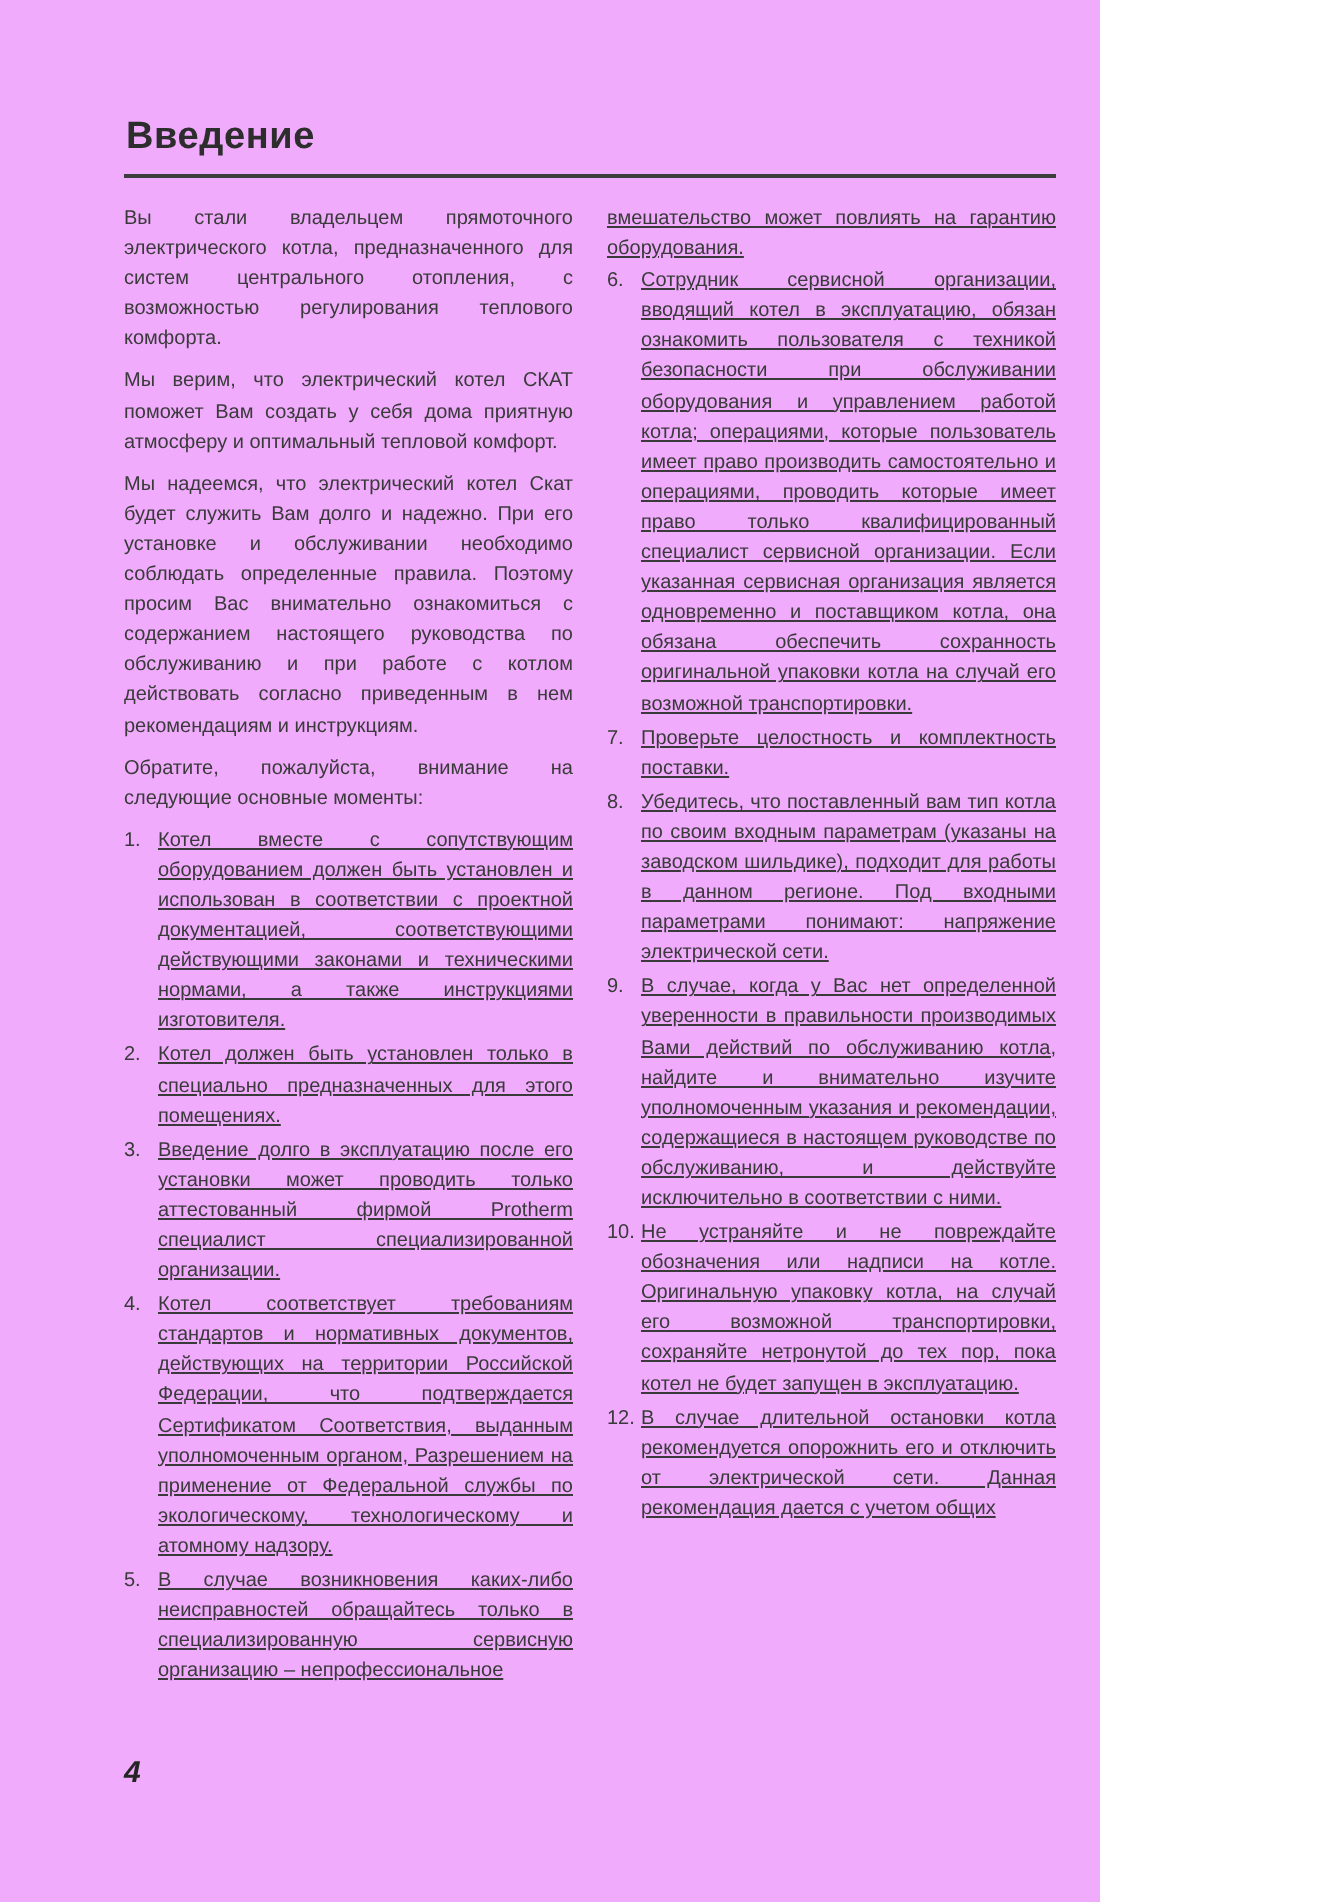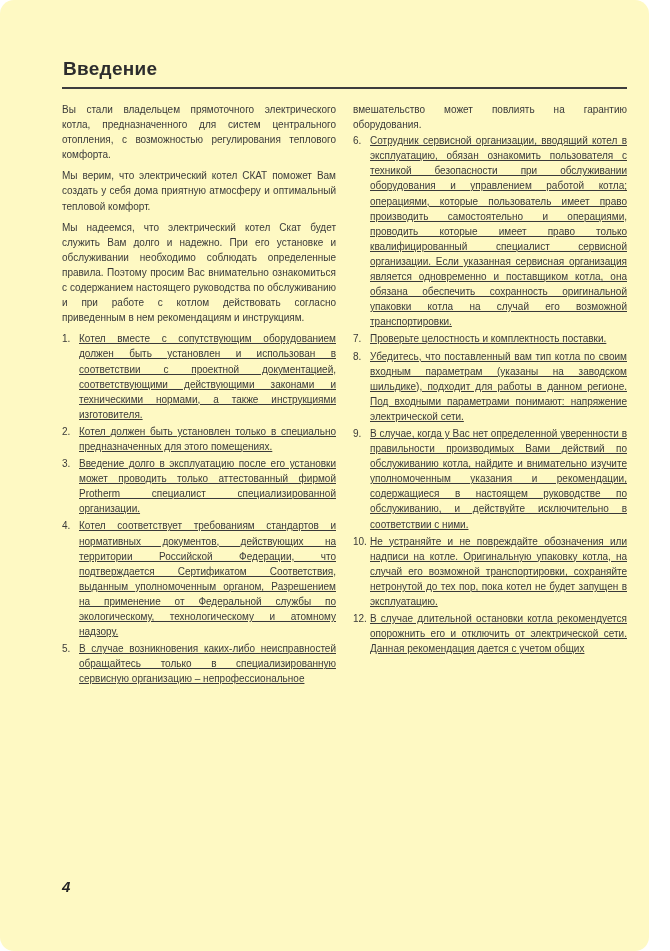--- a/index.html
+++ b/index.html
@@ -2,28 +2,27 @@
 <html lang="ru"><head>
 <meta charset="utf-8">
 <style>
   html, body {
     margin: 0;
     padding: 0;
     background: #ffffff;
   }
   .page {
     position: relative;
-    width: 649px;
+    width: 550px;
     height: 951px;
-    background: #fef9c3;
+    background: #f0abfc;
     font-family: "Liberation Sans", sans-serif;
     color: #3a3a3a;
     overflow: hidden;
     box-sizing: border-box;
-    border-radius: 14px;
   }
   .content {
     position: absolute;
     left: 62px;
     right: 22px;
     top: 58px;
   }
   .doc-title {
     margin: 0 0 13px 0;
     padding: 0 0 7px 1px;
@@ -43,20 +42,21 @@
     min-width: 0;
     font-size: 10px;
     line-height: 15.1px;
     text-align: justify;
   }
   .col p {
     margin: 0 0 6px 0;
   }
   .col p.cont {
     margin: 0 0 1px 0;
+    text-decoration: underline;
   }
   .li {
     display: flex;
     margin: 0 0 2px 0;
   }
   .li .num {
     flex: 0 0 17px;
     width: 17px;
   }
   .li .txt {
@@ -82,20 +82,21 @@
   <div class="content">
 
     <h1 class="doc-title">Введение</h1>
 
     <div class="columns">
 
       <div class="col">
         <p>Вы стали владельцем прямоточного электрического котла, предназначенного для систем центрального отопления, с возможностью регулирования теплового комфорта.</p>
         <p>Мы верим, что электрический котел СКАТ поможет Вам создать у себя дома приятную атмосферу и оптимальный тепловой комфорт.</p>
         <p>Мы надеемся, что электрический котел Скат будет служить Вам долго и надежно. При его установке и обслуживании необходимо соблюдать определенные правила. Поэтому просим Вас внимательно ознакомиться с содержанием настоящего руководства по обслуживанию и при работе с котлом действовать согласно приведенным в нем рекомендациям и инструкциям.</p>
+        <p>Обратите, пожалуйста, внимание на следующие основные моменты:</p>
 
         <div class="li">
           <span class="num">1.</span>
           <span class="txt">Котел вместе с сопутствующим оборудованием должен быть установлен и использован в соответствии с проектной документацией, соответствующими действующими законами и техническими нормами, а также инструкциями изготовителя.</span>
         </div>
         <div class="li">
           <span class="num">2.</span>
           <span class="txt">Котел должен быть установлен только в специально предназначенных для этого помещениях.</span>
         </div>
         <div class="li">

